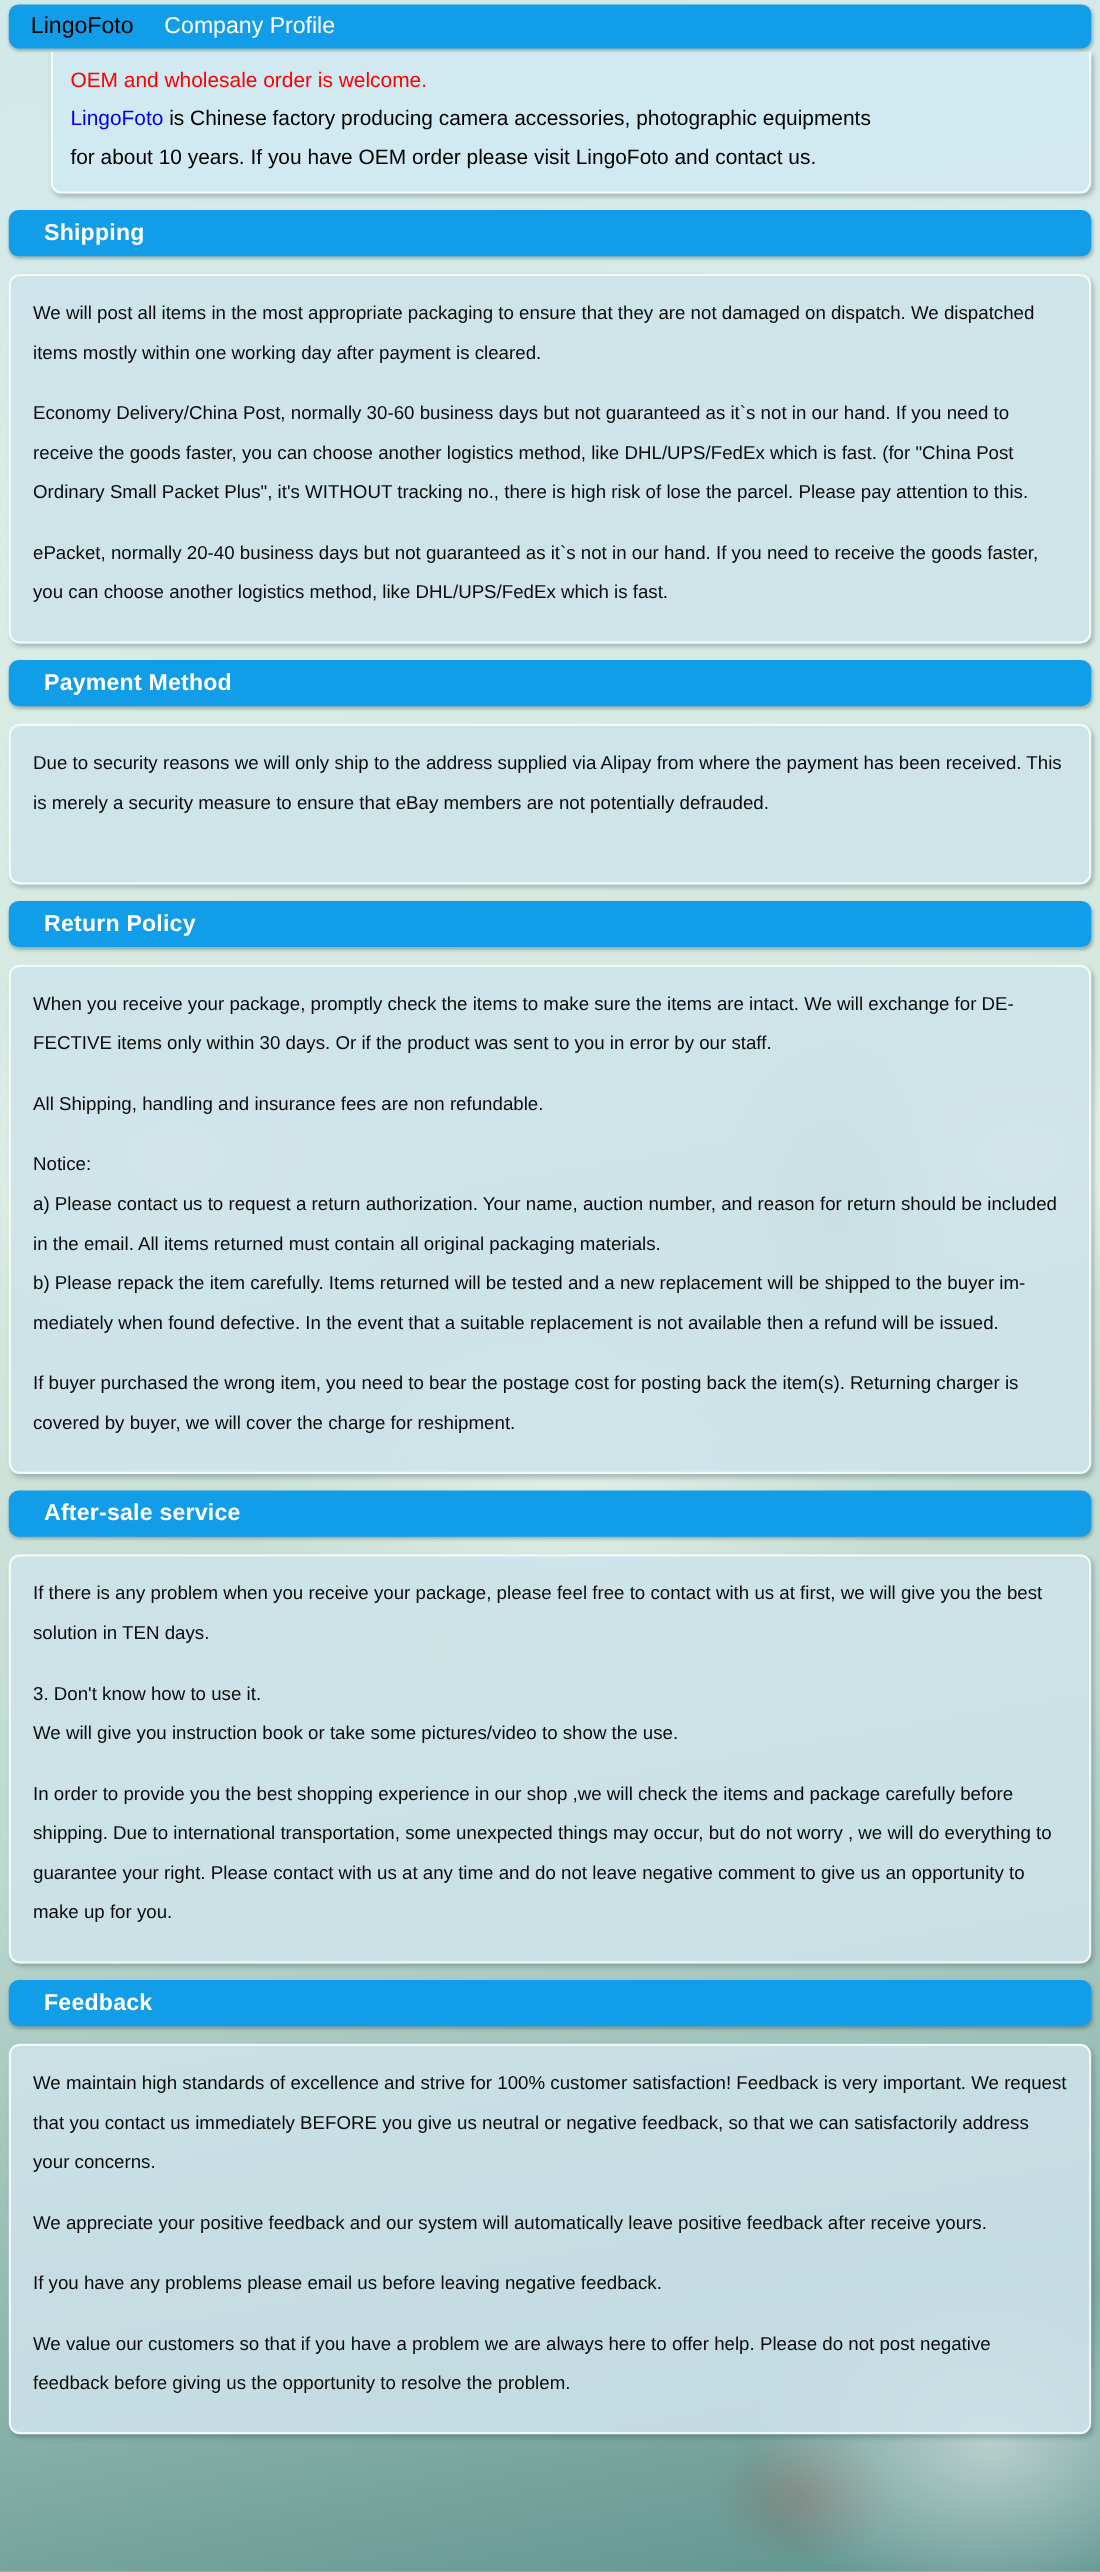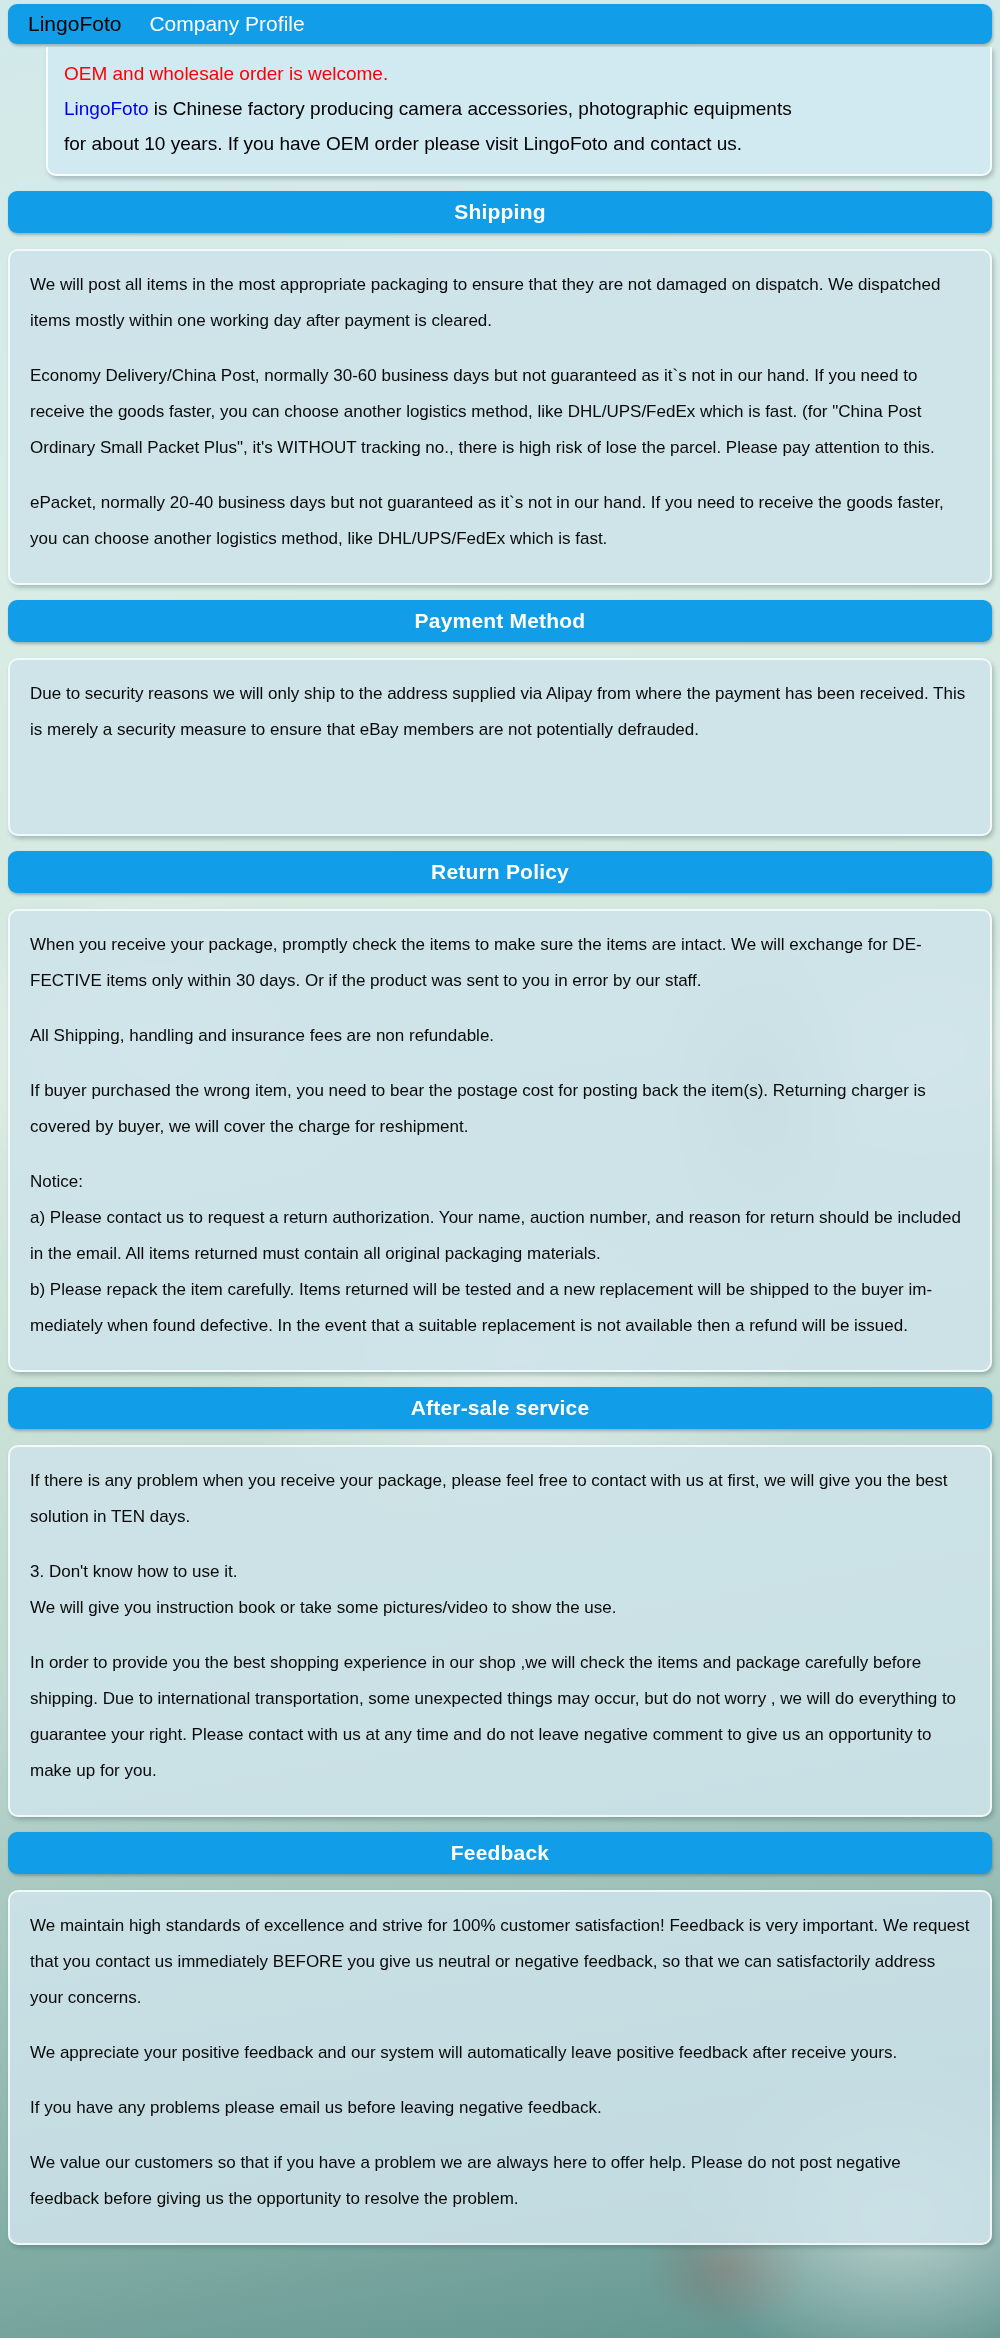--- a/index.html
+++ b/index.html
@@ -36,33 +36,32 @@
     box-shadow:2px 3px 4px rgba(50,80,85,.3);
     margin-left:38px;
   }
   .intro .headline { color:var(--headline-red,#fe0000); margin:0; }
   .intro .text { margin:0; color:#000; white-space:pre-line; }
   .intro a { color:var(--link-blue,#0000ee); text-decoration:none; cursor:pointer; }
 
   .block { margin-top:15px; }
   .bar {
     height:42px; background:var(--bar-blue,#129de8); border-radius:9px;
-    display:flex; align-items:center; padding:0 17px;
+    display:flex; align-items:center; padding:0 32px;
     box-shadow:1px 2px 3px rgba(40,70,80,.35);
-    justify-content:center;
   }
   .bar h2 { margin:0; font-size:21px; color:#fff; font-weight:bold; letter-spacing:.2px; }
   .panel {
     margin-top:16px; background:rgba(205,226,233,.88);
     border:2px solid rgba(255,255,255,.75); border-radius:10px;
     padding:16px 20px 26px; box-shadow:2px 3px 4px rgba(50,80,85,.3);
   }
   .panel p { margin:0 0 19px; font-size:17px; line-height:36px; color:#0a0a0a; white-space:pre-line; }
   .panel p:last-child { margin-bottom:0; }
-  .panel.tall { padding-bottom:86px; }
+  .panel.tall { padding-bottom:54px; }
 </style>
 </head>
 <body>
 
 <div class="bg"></div>
 
 <div class="page">
 
   <header class="titlebar">
     <span class="brand">LingoFoto</span>
@@ -95,24 +94,24 @@
     </div>
   </section>
 
   <section class="block">
     <div class="bar">
       <h2>Return Policy</h2>
     </div>
     <div class="panel">
       <p>When you receive your package, promptly check the items to make sure the items are intact. We will exchange for DE­FECTIVE items only within 30 days. Or if the product was sent to you in error by our staff.</p>
       <p>All Shipping, handling and insurance fees are non refundable.</p>
-      <p>If buyer purchased the wrong item, you need to bear the postage cost for posting back the item(s). Returning charger is covered by buyer, we will cover the charge for reshipment.</p>
       <p>Notice:
 a) Please contact us to request a return authorization. Your name, auction number, and reason for return should be in­cluded in the email. All items returned must contain all original packaging materials.
 b) Please repack the item carefully. Items returned will be tested and a new replacement will be shipped to the buyer im­mediately when found defective. In the event that a suitable replacement is not available then a refund will be issued.</p>
+      <p>If buyer purchased the wrong item, you need to bear the postage cost for posting back the item(s). Returning charger is covered by buyer, we will cover the charge for reshipment.</p>
     </div>
   </section>
 
   <section class="block">
     <div class="bar">
       <h2>After-sale service</h2>
     </div>
     <div class="panel">
       <p>If there is any problem when you receive your package, please feel free to contact with us at first, we will give you the best solution in TEN days.</p>
       <p>3. Don't know how to use it.

